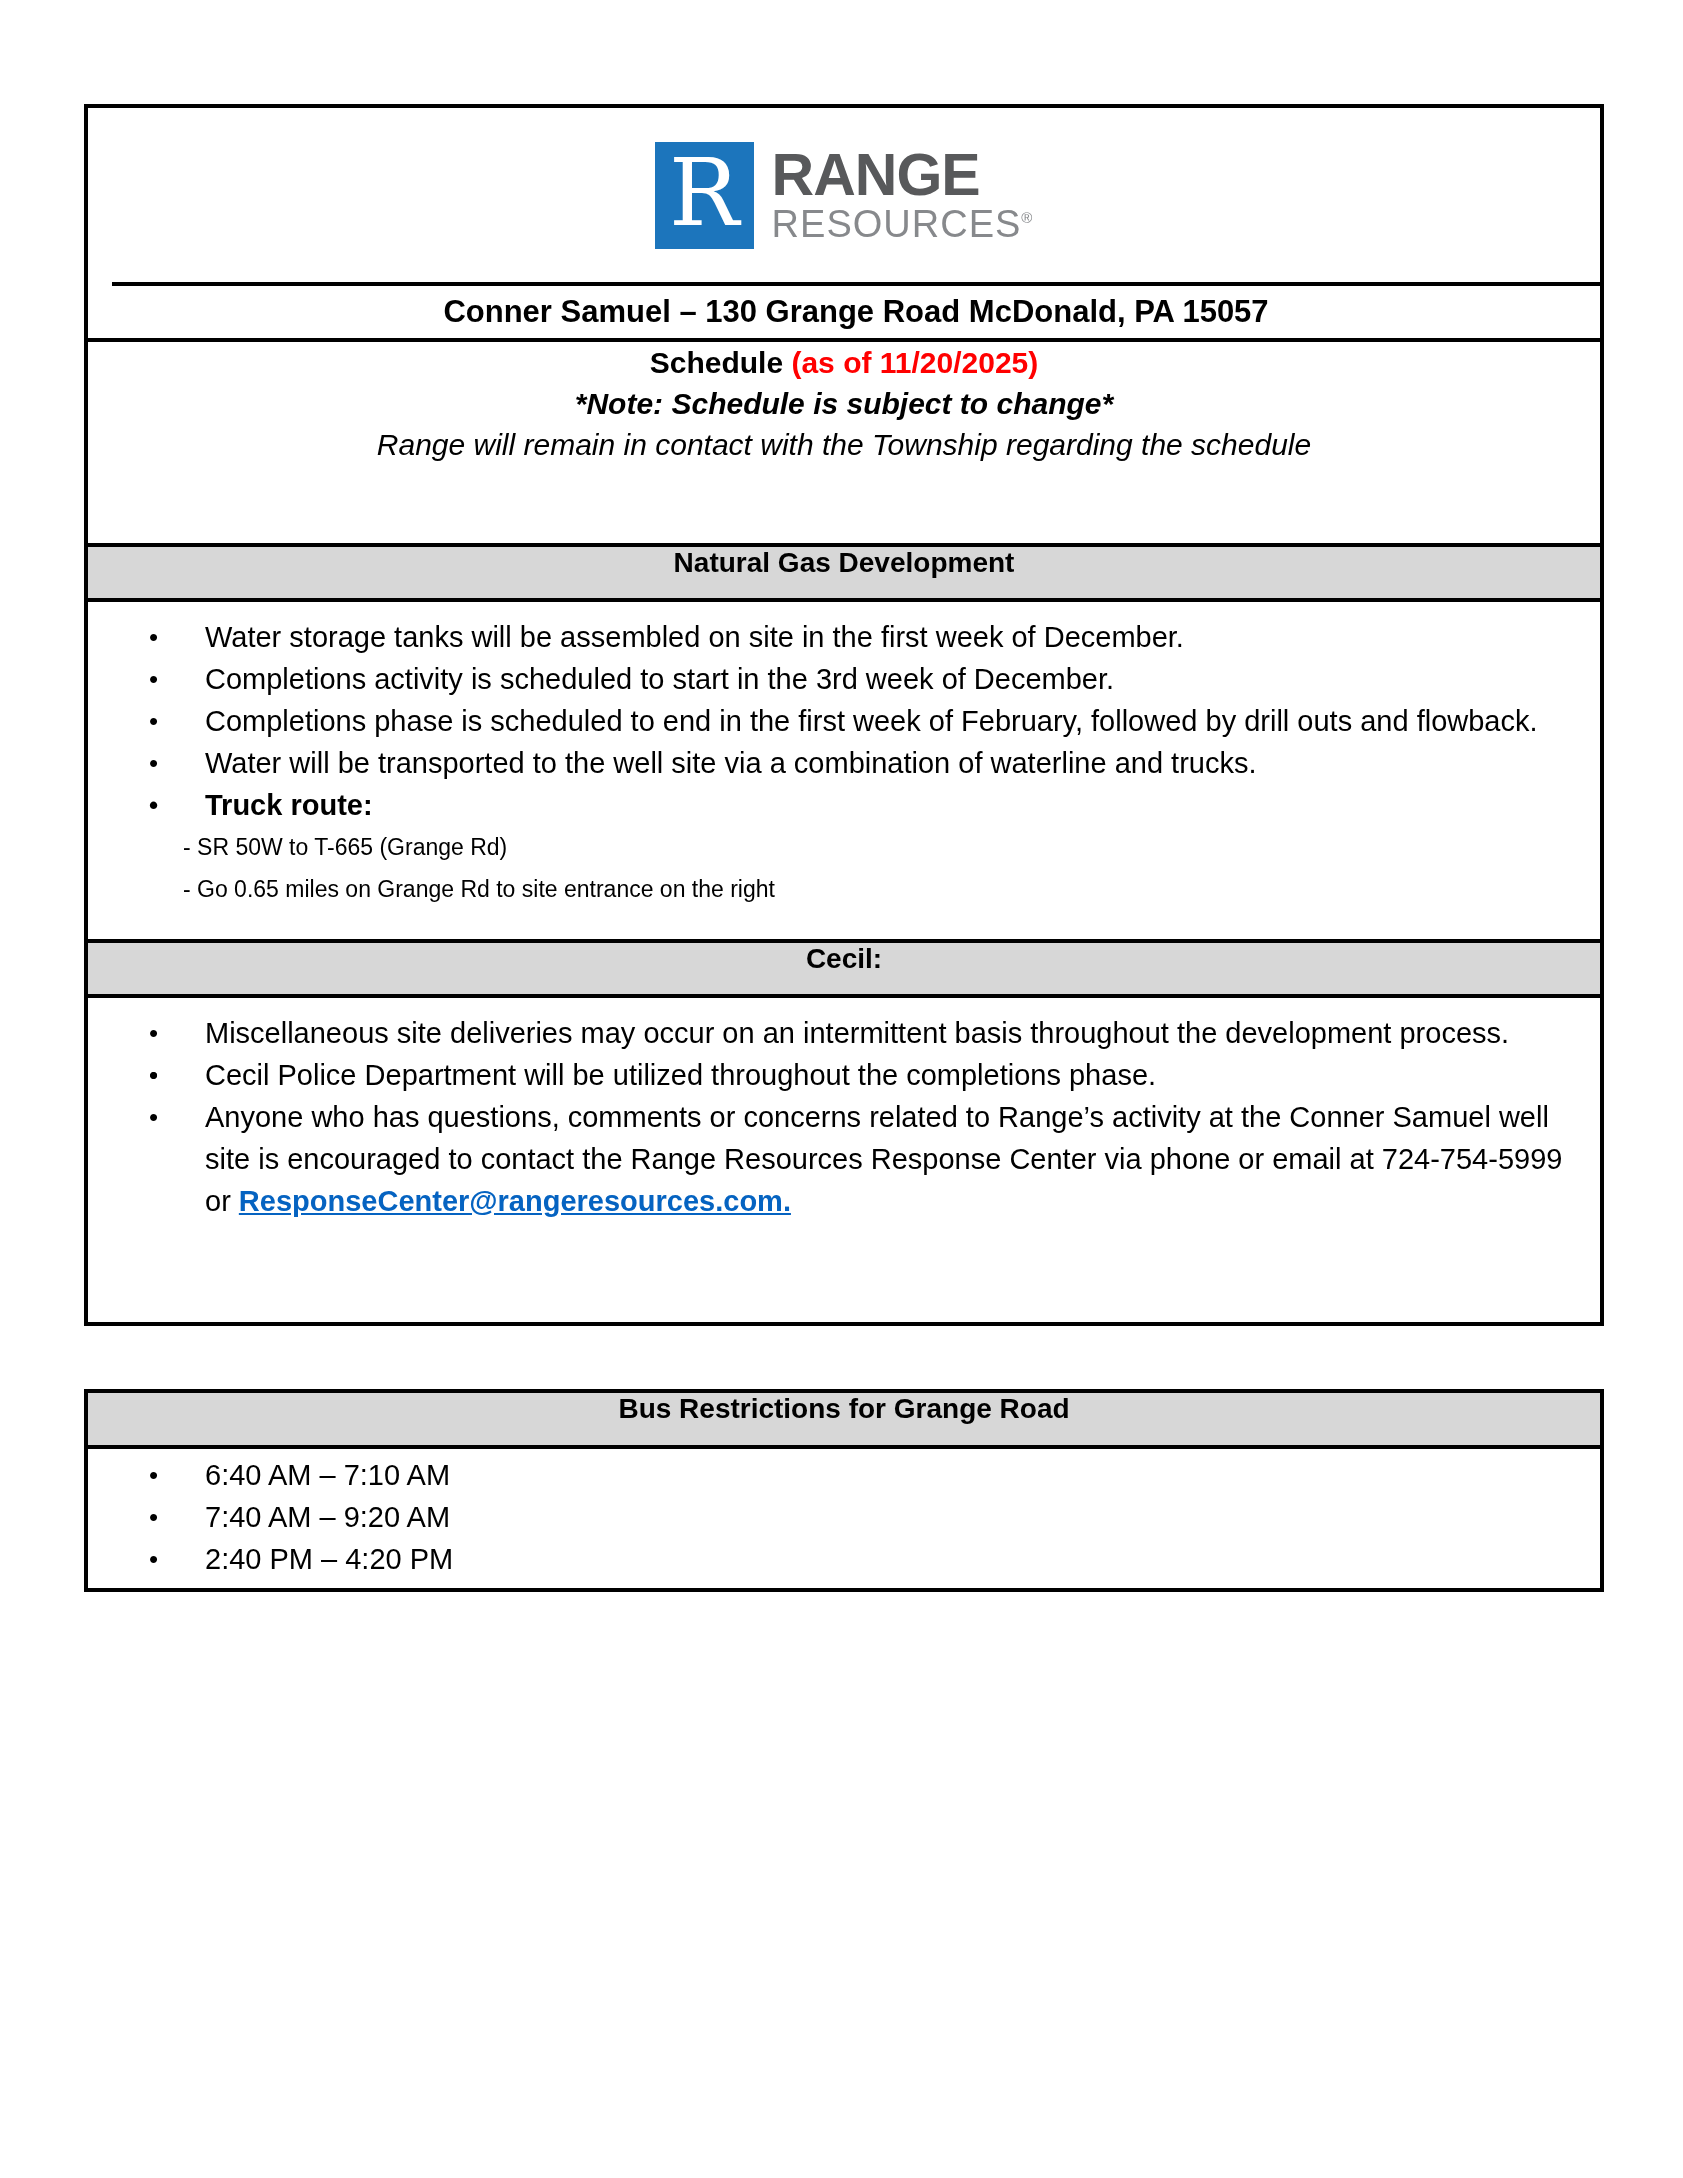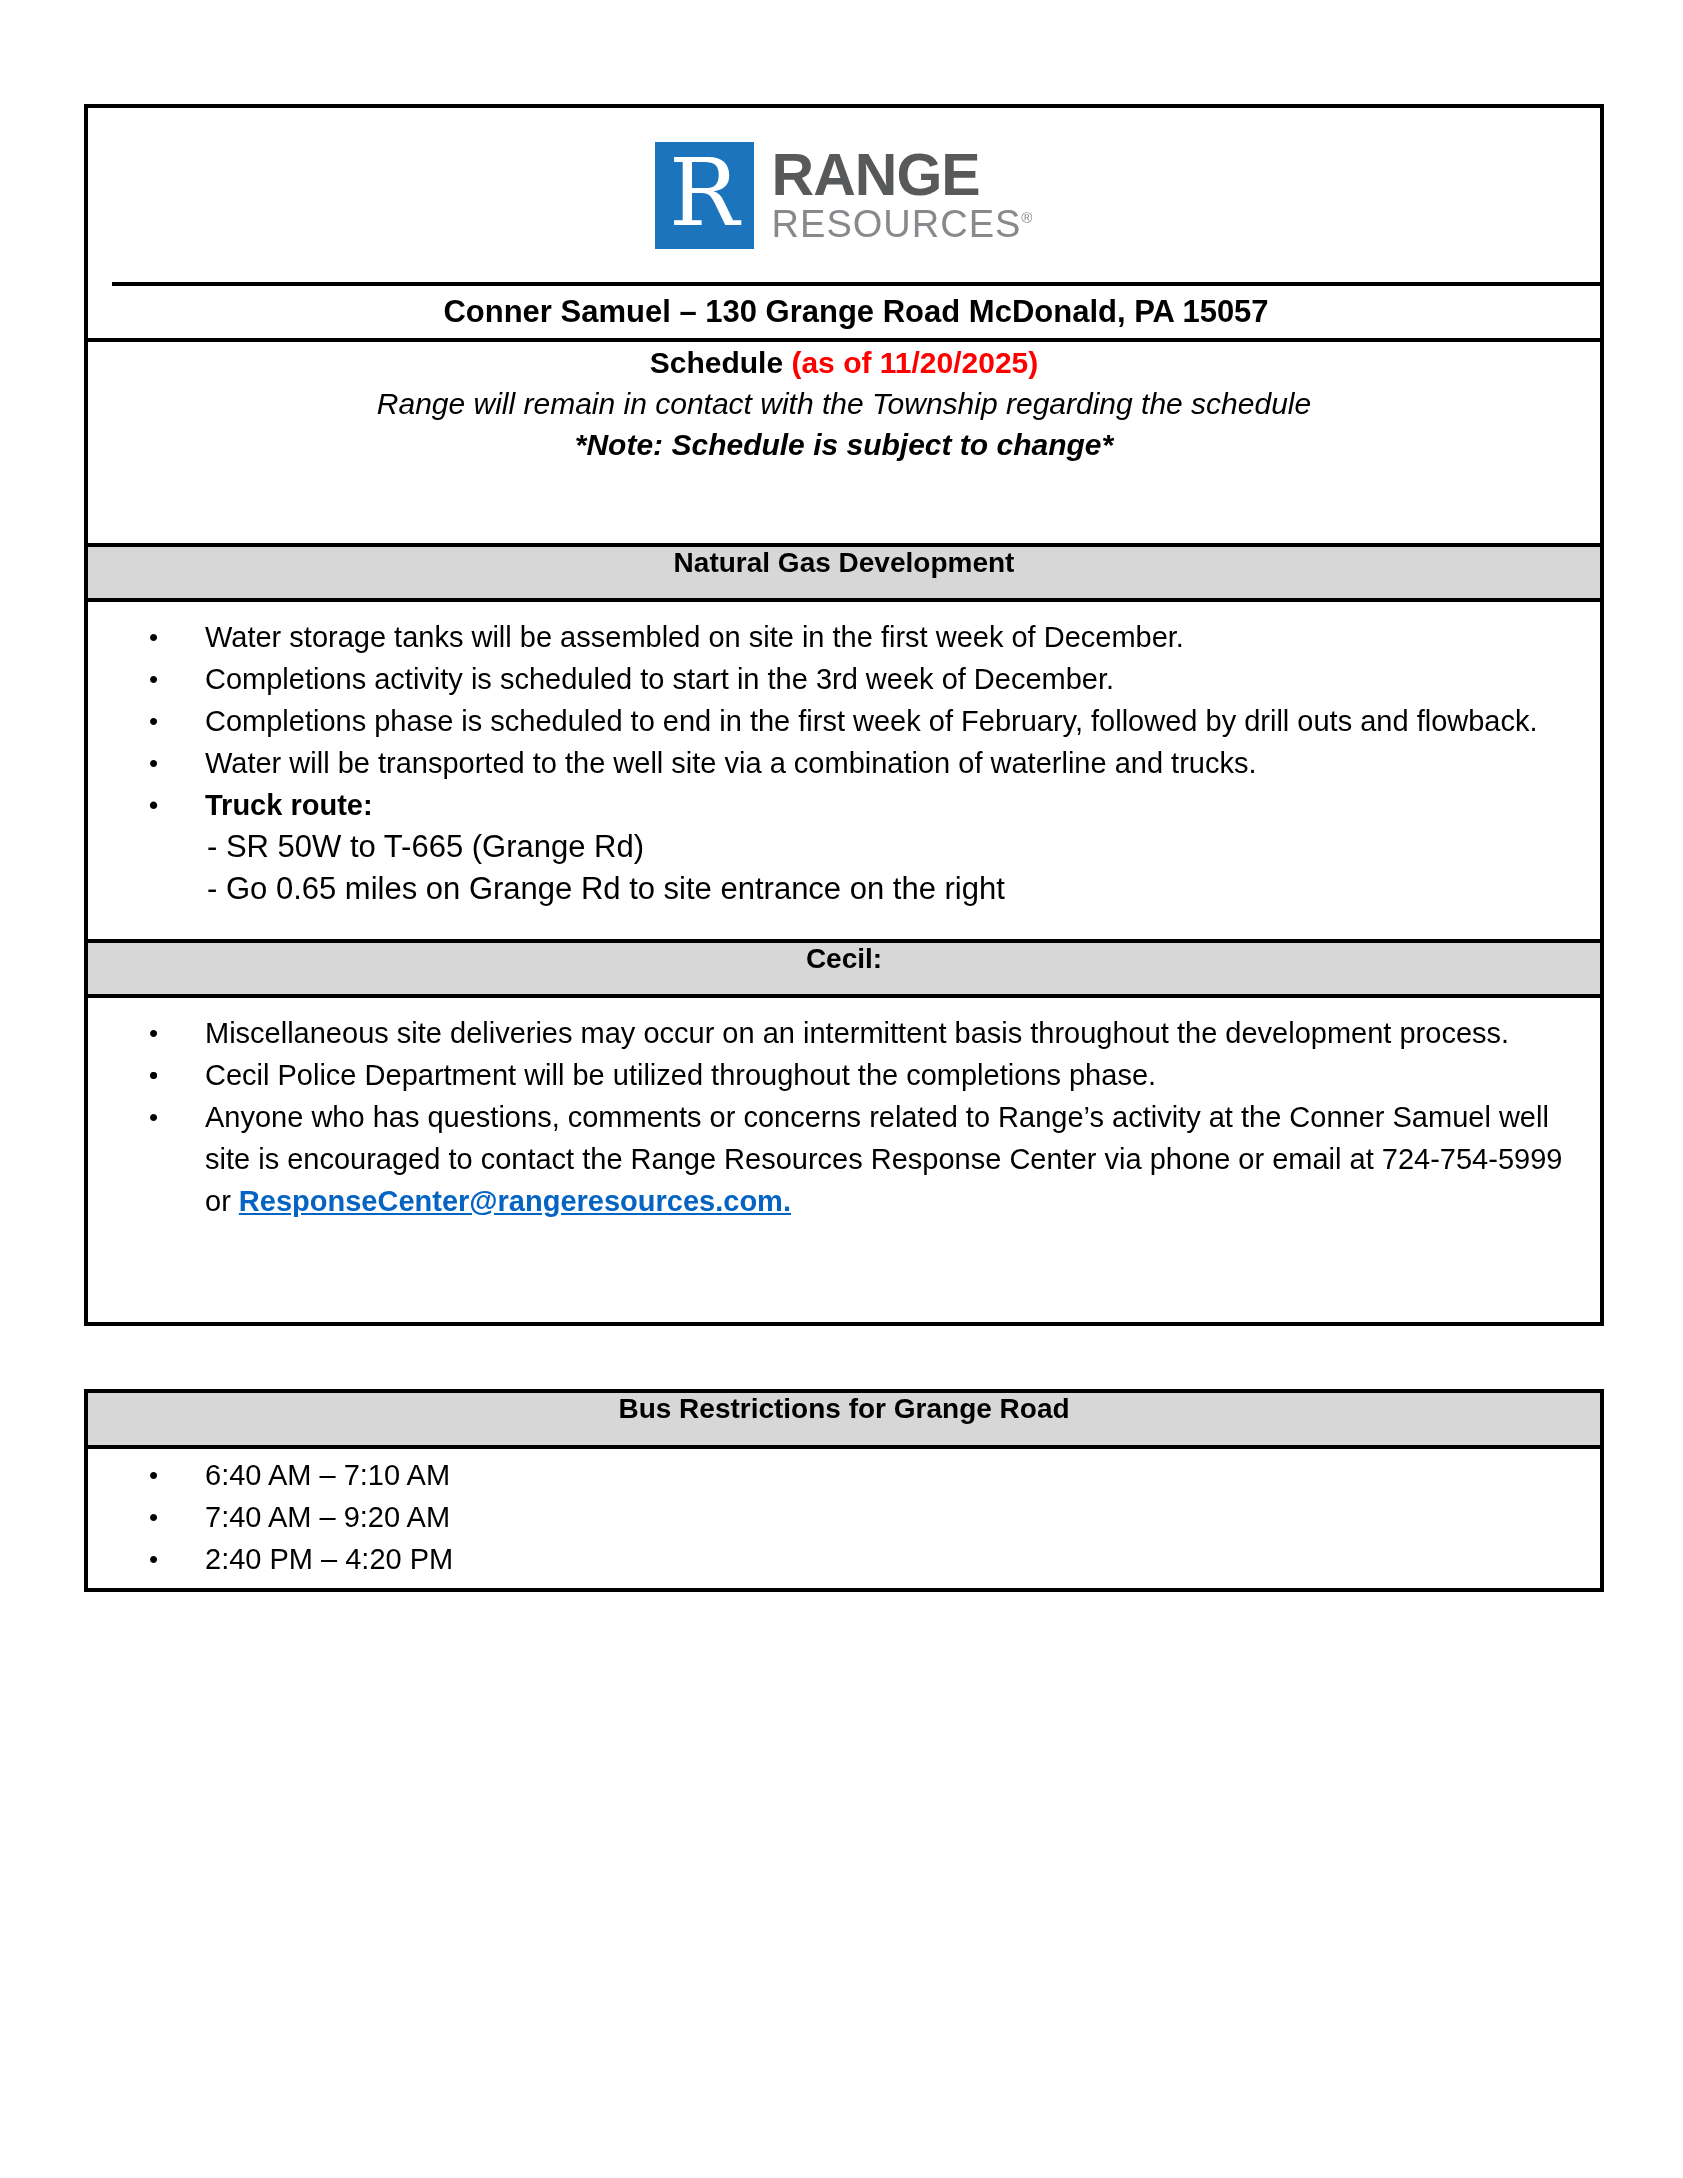--- a/index.html
+++ b/index.html
@@ -65,21 +65,21 @@
   ul.blist{list-style:none;margin:0;padding:0;}
   ul.blist li{
     position:relative;padding-left:117px;padding-right:28px;
     font-size:29px;line-height:42px;
   }
   ul.blist li .dot{
     position:absolute;left:61px;top:0;font-size:26px;
   }
   ul.blist li.bold{font-weight:bold;}
   .sub-line{
-    padding-left:119px;font-size:31px;line-height:42px;
+    padding-left:95px;font-size:23px;line-height:42px;
   }
   a.email-link{color:var(--link-blue,#0563C1);text-decoration:underline;font-weight:bold;}
 
   
   #bus-table .band{height:52px;}
   .bus-body{height:143px;padding-top:5px;}
   .bus-body li{line-height:46px;}
 </style>
 </head>
 <body style="--accent-red: #FF0000; --link-blue: #0563C1; --logo-blue: #1C75BC; --band-gray: #D7D7D7;">
@@ -100,22 +100,22 @@
 
   <div class="row row-title">
     <span>Conner Samuel – 130 Grange Road McDonald, PA 15057</span>
   </div>
 
   <div class="row row-schedule">
     <div class="line">
       <span class="sched-title">Schedule</span>
       <span class="sched-asof">(as of 11/20/2025)</span>
     </div>
+    <div class="line sched-note">*Note: Schedule is subject to change*</div>
     <div class="line sched-subnote">Range will remain in contact with the Township regarding the schedule</div>
-    <div class="line sched-note">*Note: Schedule is subject to change*</div>
   </div>
 
   <div class="row band">
     <span>Natural Gas Development</span>
   </div>
 
   <div class="row bullets row-dev">
     <ul class="blist">
         <li><span class="dot">•</span><span>Water storage tanks will be assembled on site in the first week of December.</span></li>
         <li><span class="dot">•</span><span>Completions activity is scheduled to start in the 3rd week of December.</span></li>

